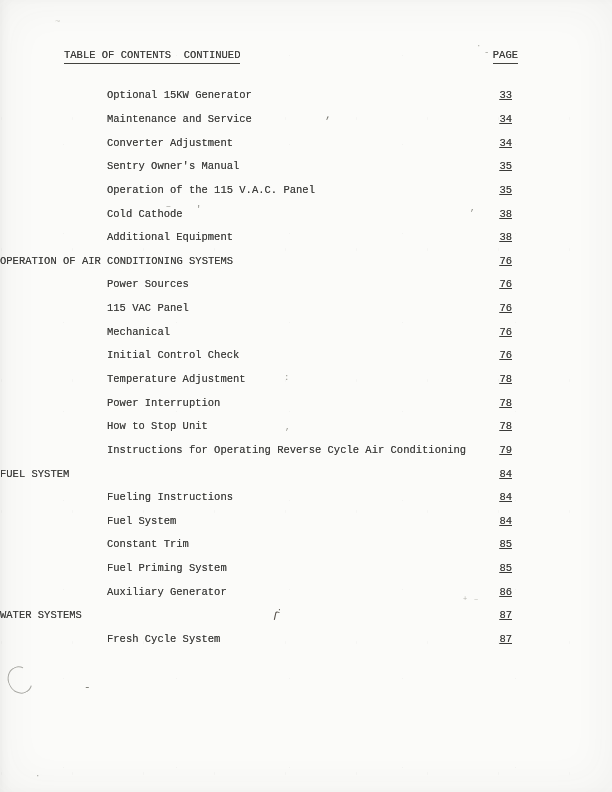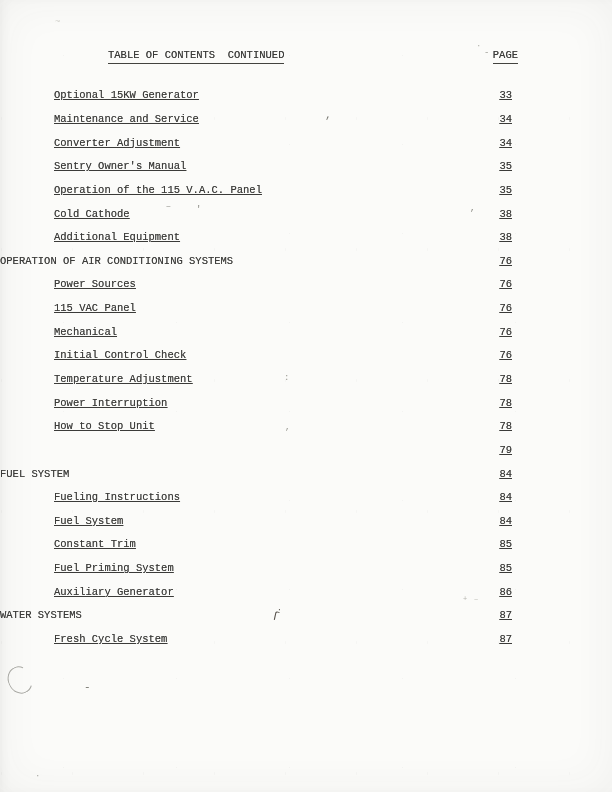--- a/index.html
+++ b/index.html
@@ -23,21 +23,20 @@
   .header {
     position: absolute;
     top: 50px;
     left: 64px;
     right: 94px;
     display: flex;
     justify-content: space-between;
     align-items: center;
     font-size: 10.5px;
     line-height: 11px;
-    margin-left: 44px;
   }
   .header .title,
   .header .pagecol {
     white-space: pre;
     border-bottom: 1px solid #43433f;
     padding-bottom: 2px;
     text-shadow: 0 0 0.4px rgba(59,59,57,0.7);
   }
   .toc {
     position: absolute;
@@ -51,21 +50,21 @@
     height: 23.65px;
     padding-right: 100px;
     font-size: 10.5px;
     line-height: 11px;
   }
   .row .lab {
     white-space: pre;
     text-shadow: 0 0 0.4px rgba(59,59,57,0.65);
   }
   .row.lvl0 .lab { }
-  .row.lvl1 .lab { padding-left: 54px; text-decoration: underline; }
+  .row.lvl1 .lab { padding-left: 107px; }
   .row .num {
     margin-left: auto;
     min-width: 30px;
     text-align: right;
     text-shadow: 0 0 0.4px rgba(59,59,57,0.65);
     text-decoration: underline;
   }
   .marks { position: absolute; inset: 0; pointer-events: none; }
   .mark {
     position: absolute;
@@ -144,20 +143,21 @@
       </div>
       <div class="row lvl1">
         <span class="lab">Power Interruption</span>
         <span class="num">78</span>
       </div>
       <div class="row lvl1">
         <span class="lab">How to Stop Unit</span>
         <span class="num">78</span>
       </div>
       <div class="row lvl1">
+        <span class="lab">Instructions for Operating Reverse Cycle Air Conditioning</span>
         <span class="num">79</span>
       </div>
       <div class="row lvl0">
         <span class="lab">FUEL SYSTEM</span>
         <span class="num">84</span>
       </div>
       <div class="row lvl1">
         <span class="lab">Fueling Instructions</span>
         <span class="num">84</span>
       </div>

